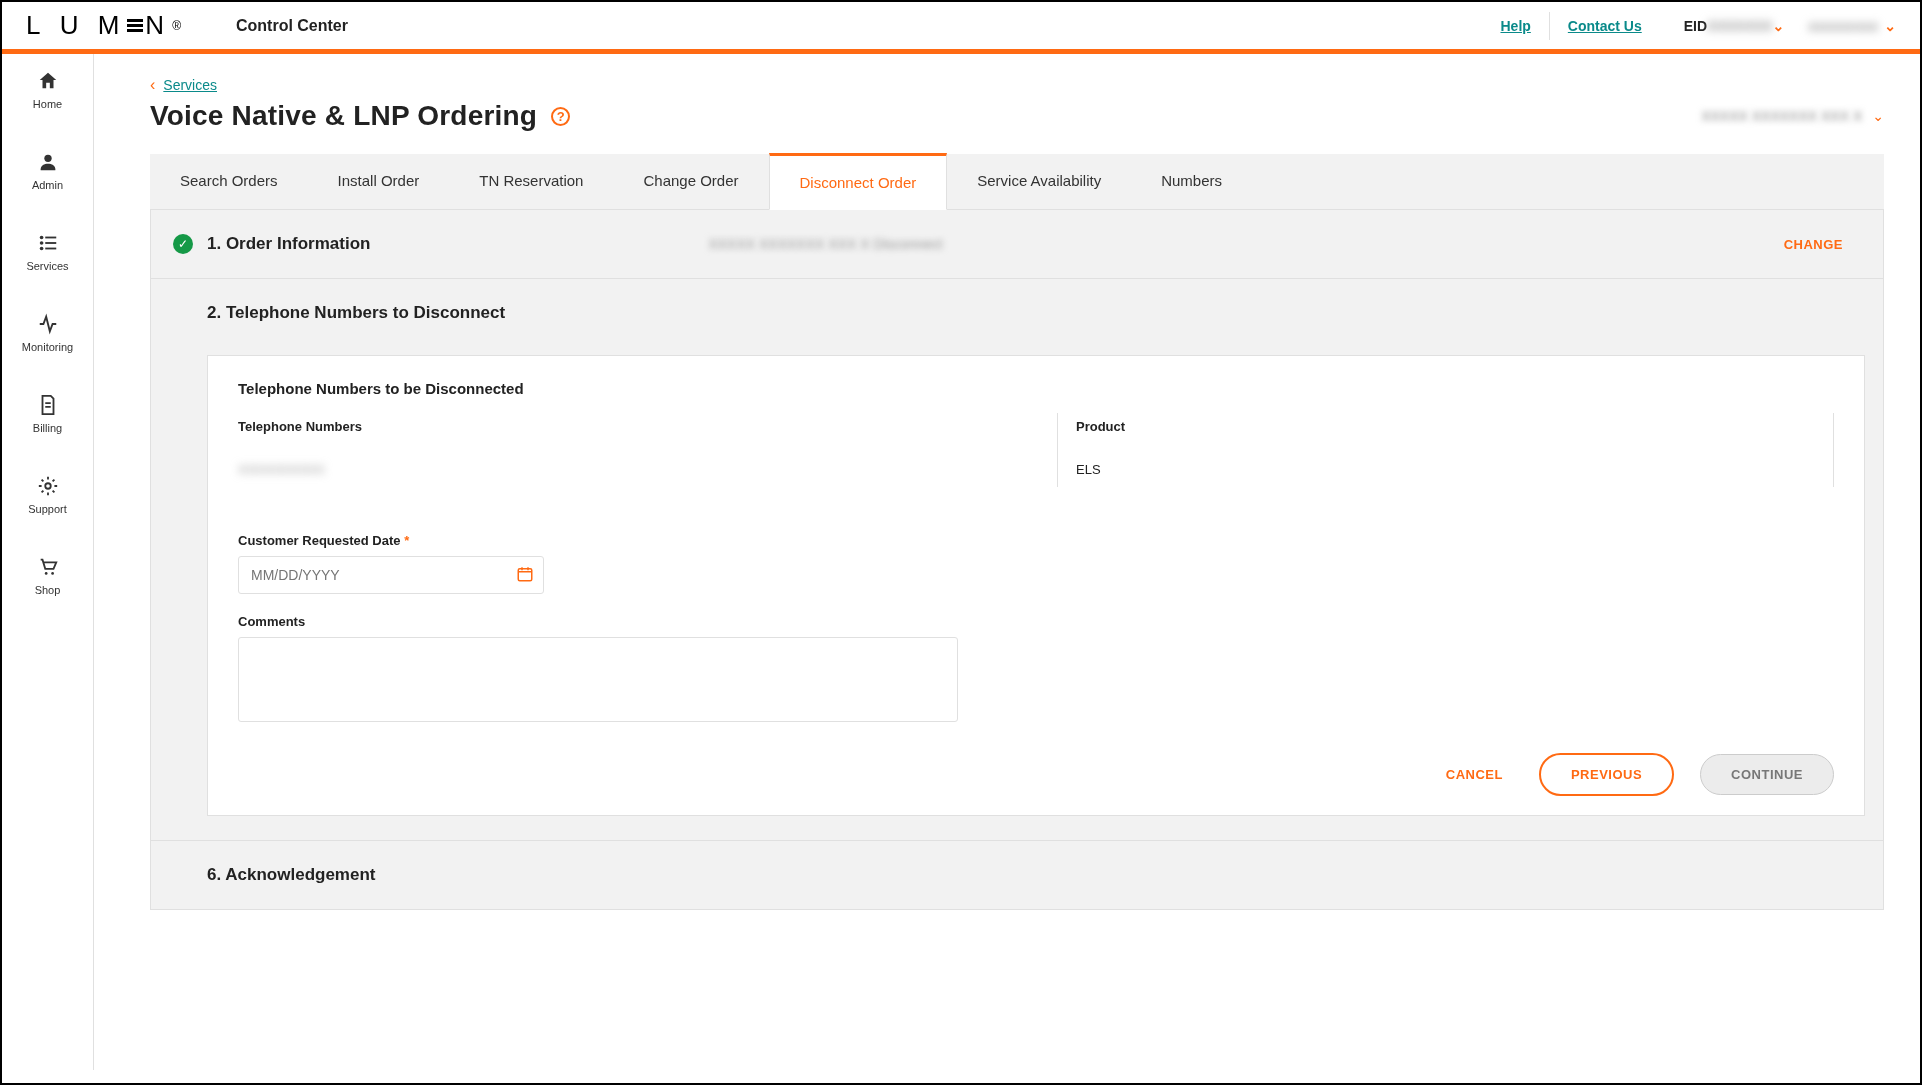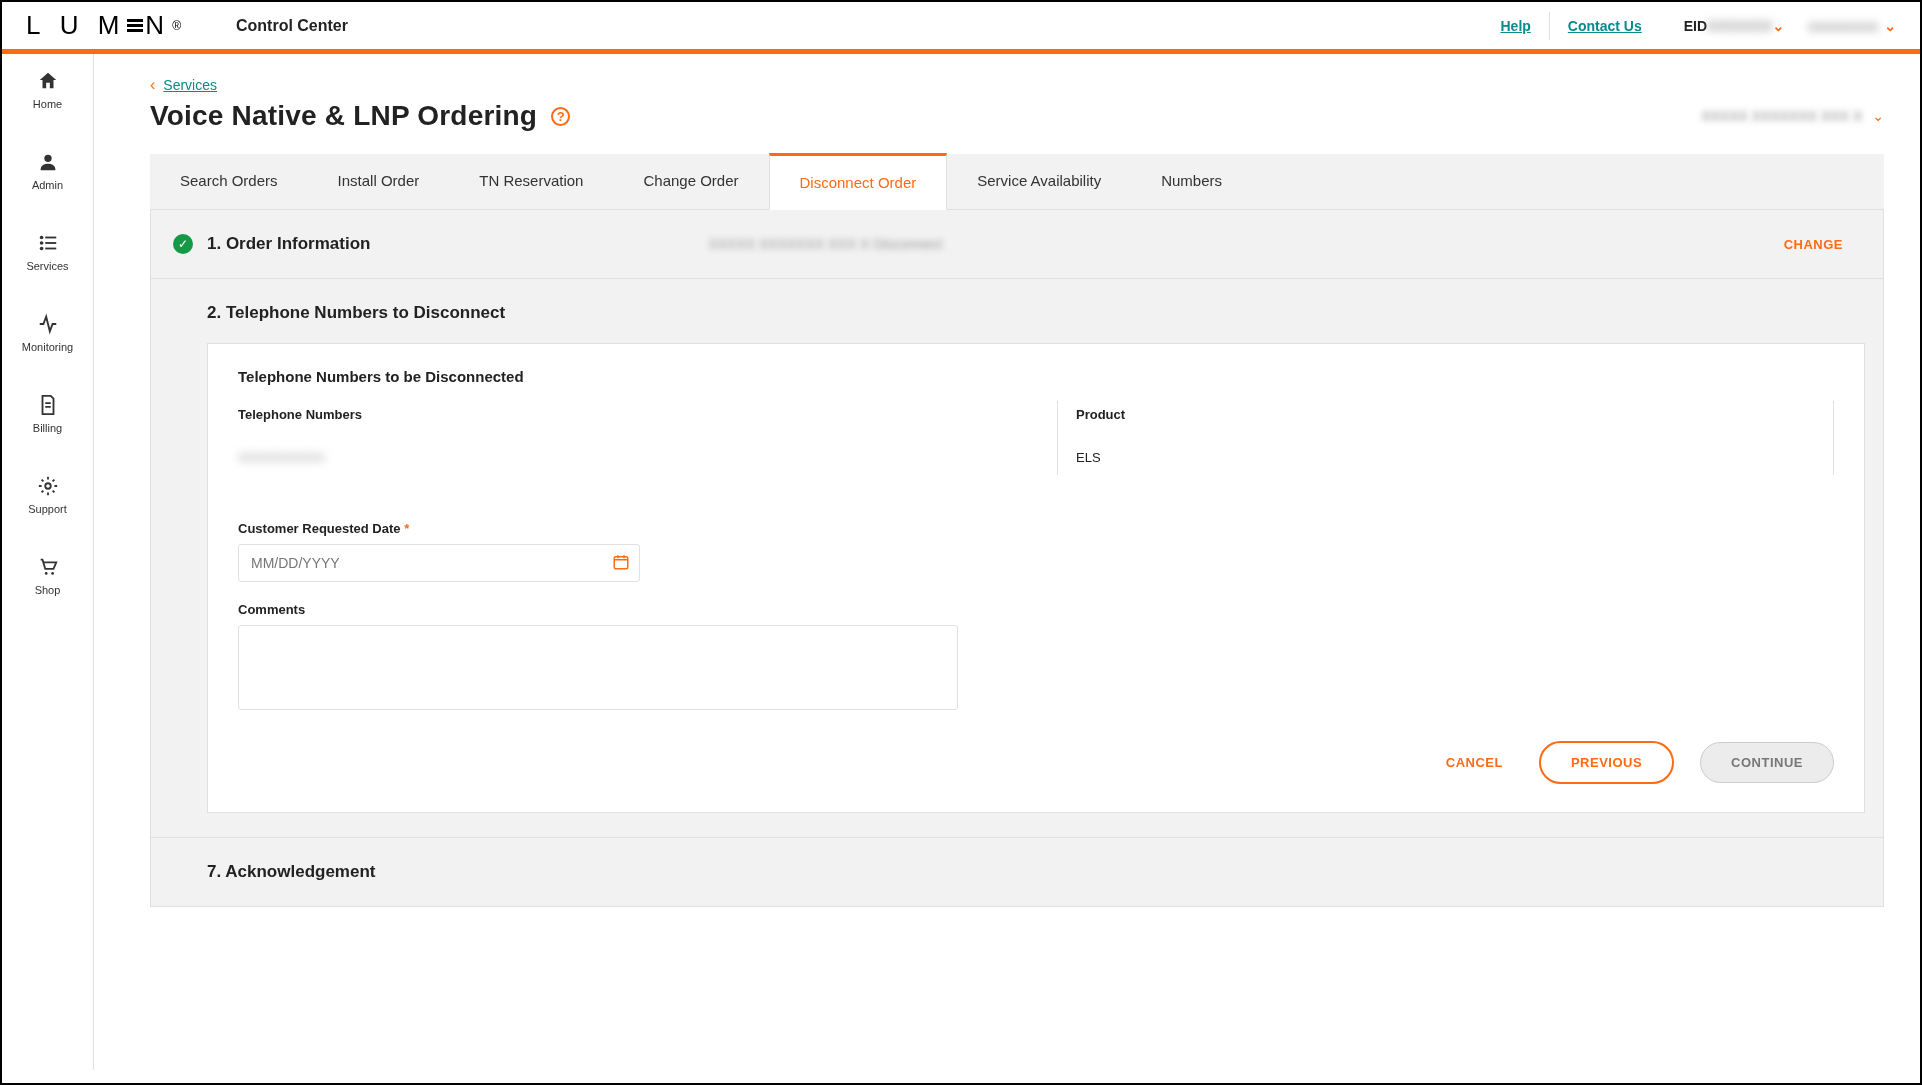--- a/index.html
+++ b/index.html
@@ -122,35 +122,35 @@
   }
   .section-title { font-size:17px; font-weight:800; }
   .section-spacer { flex:1; }
   .section-context { color:#999; filter: blur(3px); font-size:14px;}
   .change-link { color: var(--orange-bright); font-weight:800; letter-spacing:0.5px; font-size:13px; cursor:pointer; margin-right:18px;}
   .section-indent { padding-left: 38px; }
 
   
   .card {
     background:#fff; border:1px solid var(--border);
-    padding: 24px 30px 28px 30px; margin-top: 20px;
+    padding: 24px 30px 19px 30px; margin-top: 32px;
   }
   .card-title { font-weight:800; font-size:15px; margin-bottom: 16px; }
   .tn-table { display:flex; border-right:1px solid var(--border);}
   .tn-col { padding: 0 12px 0 0; }
   .tn-col.first { flex: 0 0 820px; border-right:1px solid var(--border); }
   .tn-col.second { flex:1; padding-left:18px;}
   .tn-head { font-weight:800; font-size:13px; padding: 6px 0 18px 0;}
   .tn-val { font-size:13px; padding: 10px 0;}
   .tn-val.blur { filter: blur(4px); color:#999;}
 
   .form-row { margin-top: 46px; }
   .form-label { font-weight:800; font-size:13px; margin-bottom:8px; display:block;}
   .req { color: var(--orange-bright); }
-  .date-wrap { position:relative; width: 402px;}
+  .date-wrap { position:relative; width: 306px;}
   .date-input {
     width:100%; height:38px; padding: 0 40px 0 12px; border:1px solid var(--border);
     border-radius:3px; font-size:14px; color:#666;
   }
   .date-icon { position:absolute; right:10px; top:9px; color:var(--orange-bright); font-size:17px; cursor:pointer;}
   .comments-wrap { margin-top: 20px; }
   .comments-area {
     width: 720px; height: 85px; border:1px solid var(--border); border-radius:3px;
     padding:8px; font-size:14px; resize:none;
   }
@@ -333,18 +333,18 @@
               <button class="btn btn-text">CANCEL</button>
               <button class="btn btn-outline">PREVIOUS</button>
               <button class="btn btn-disabled" disabled="">CONTINUE</button>
             </div>
           </div>
         </div>
       </div>
 
       <div class="section">
         <div class="section-indent">
-          <div class="section-title">7. Acknowledgement</div>
+          <div class="section-title">6. Acknowledgement</div>
         </div>
       </div>
     </div>
   </div>
 </div>
 
 </body></html>

